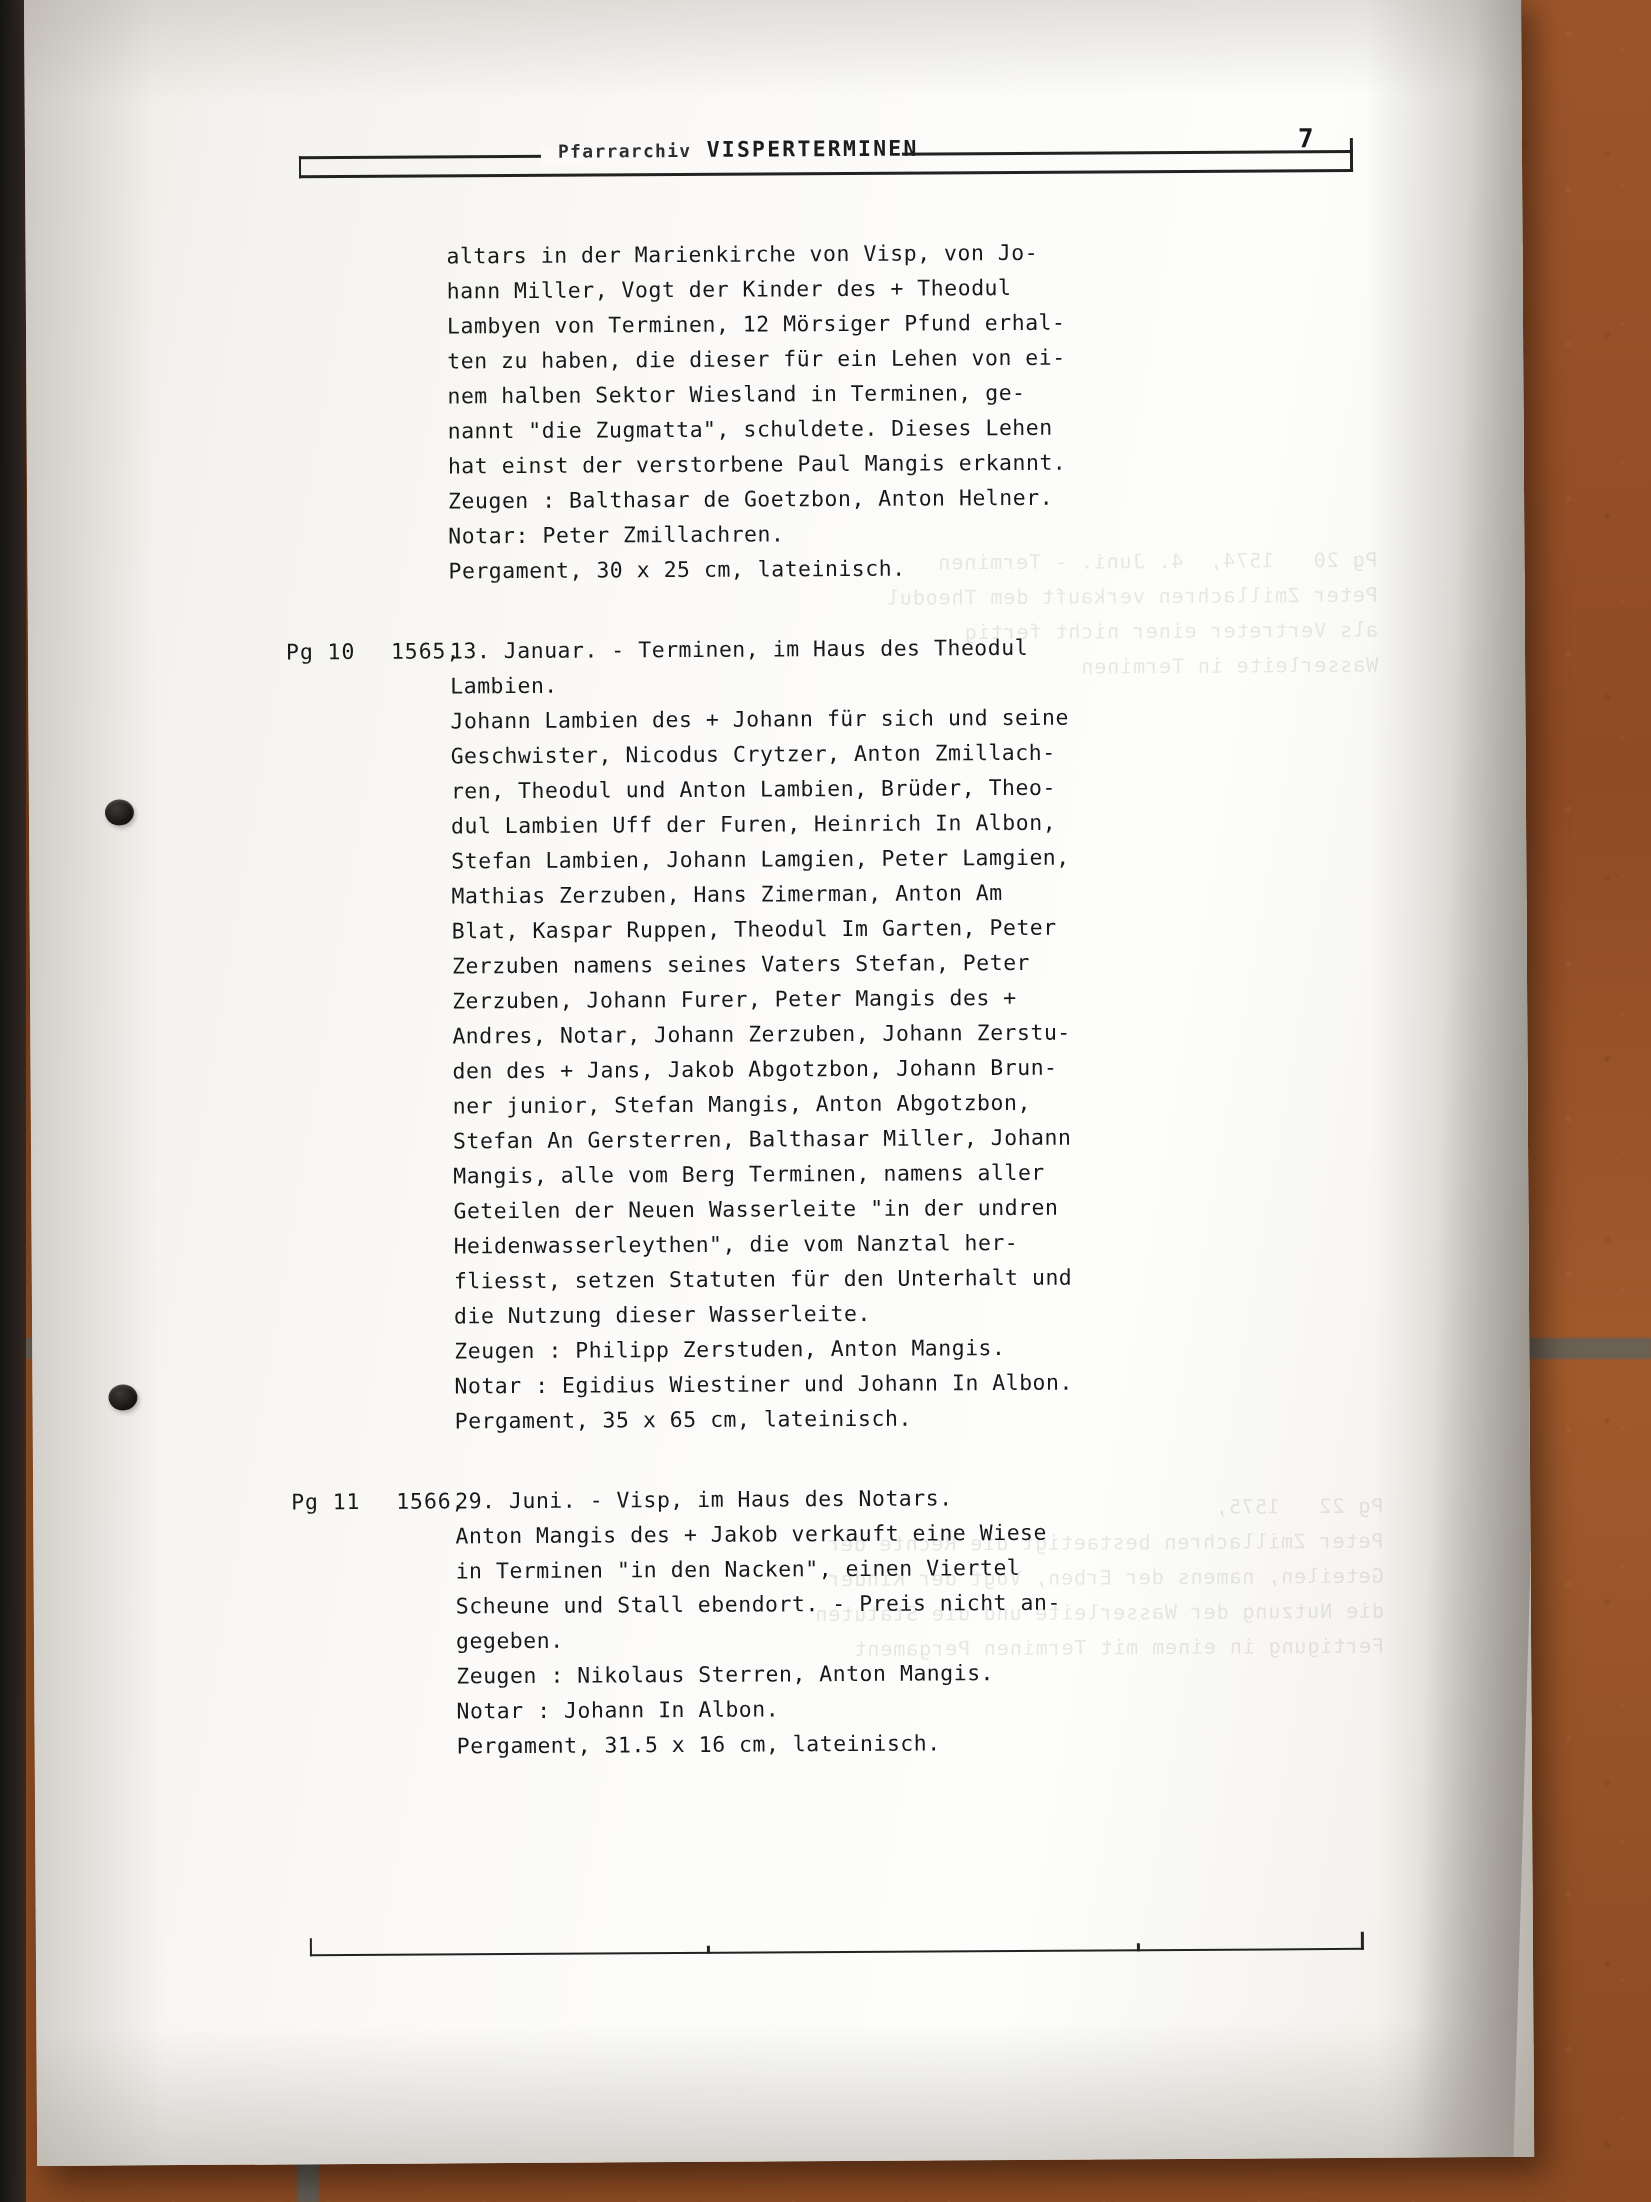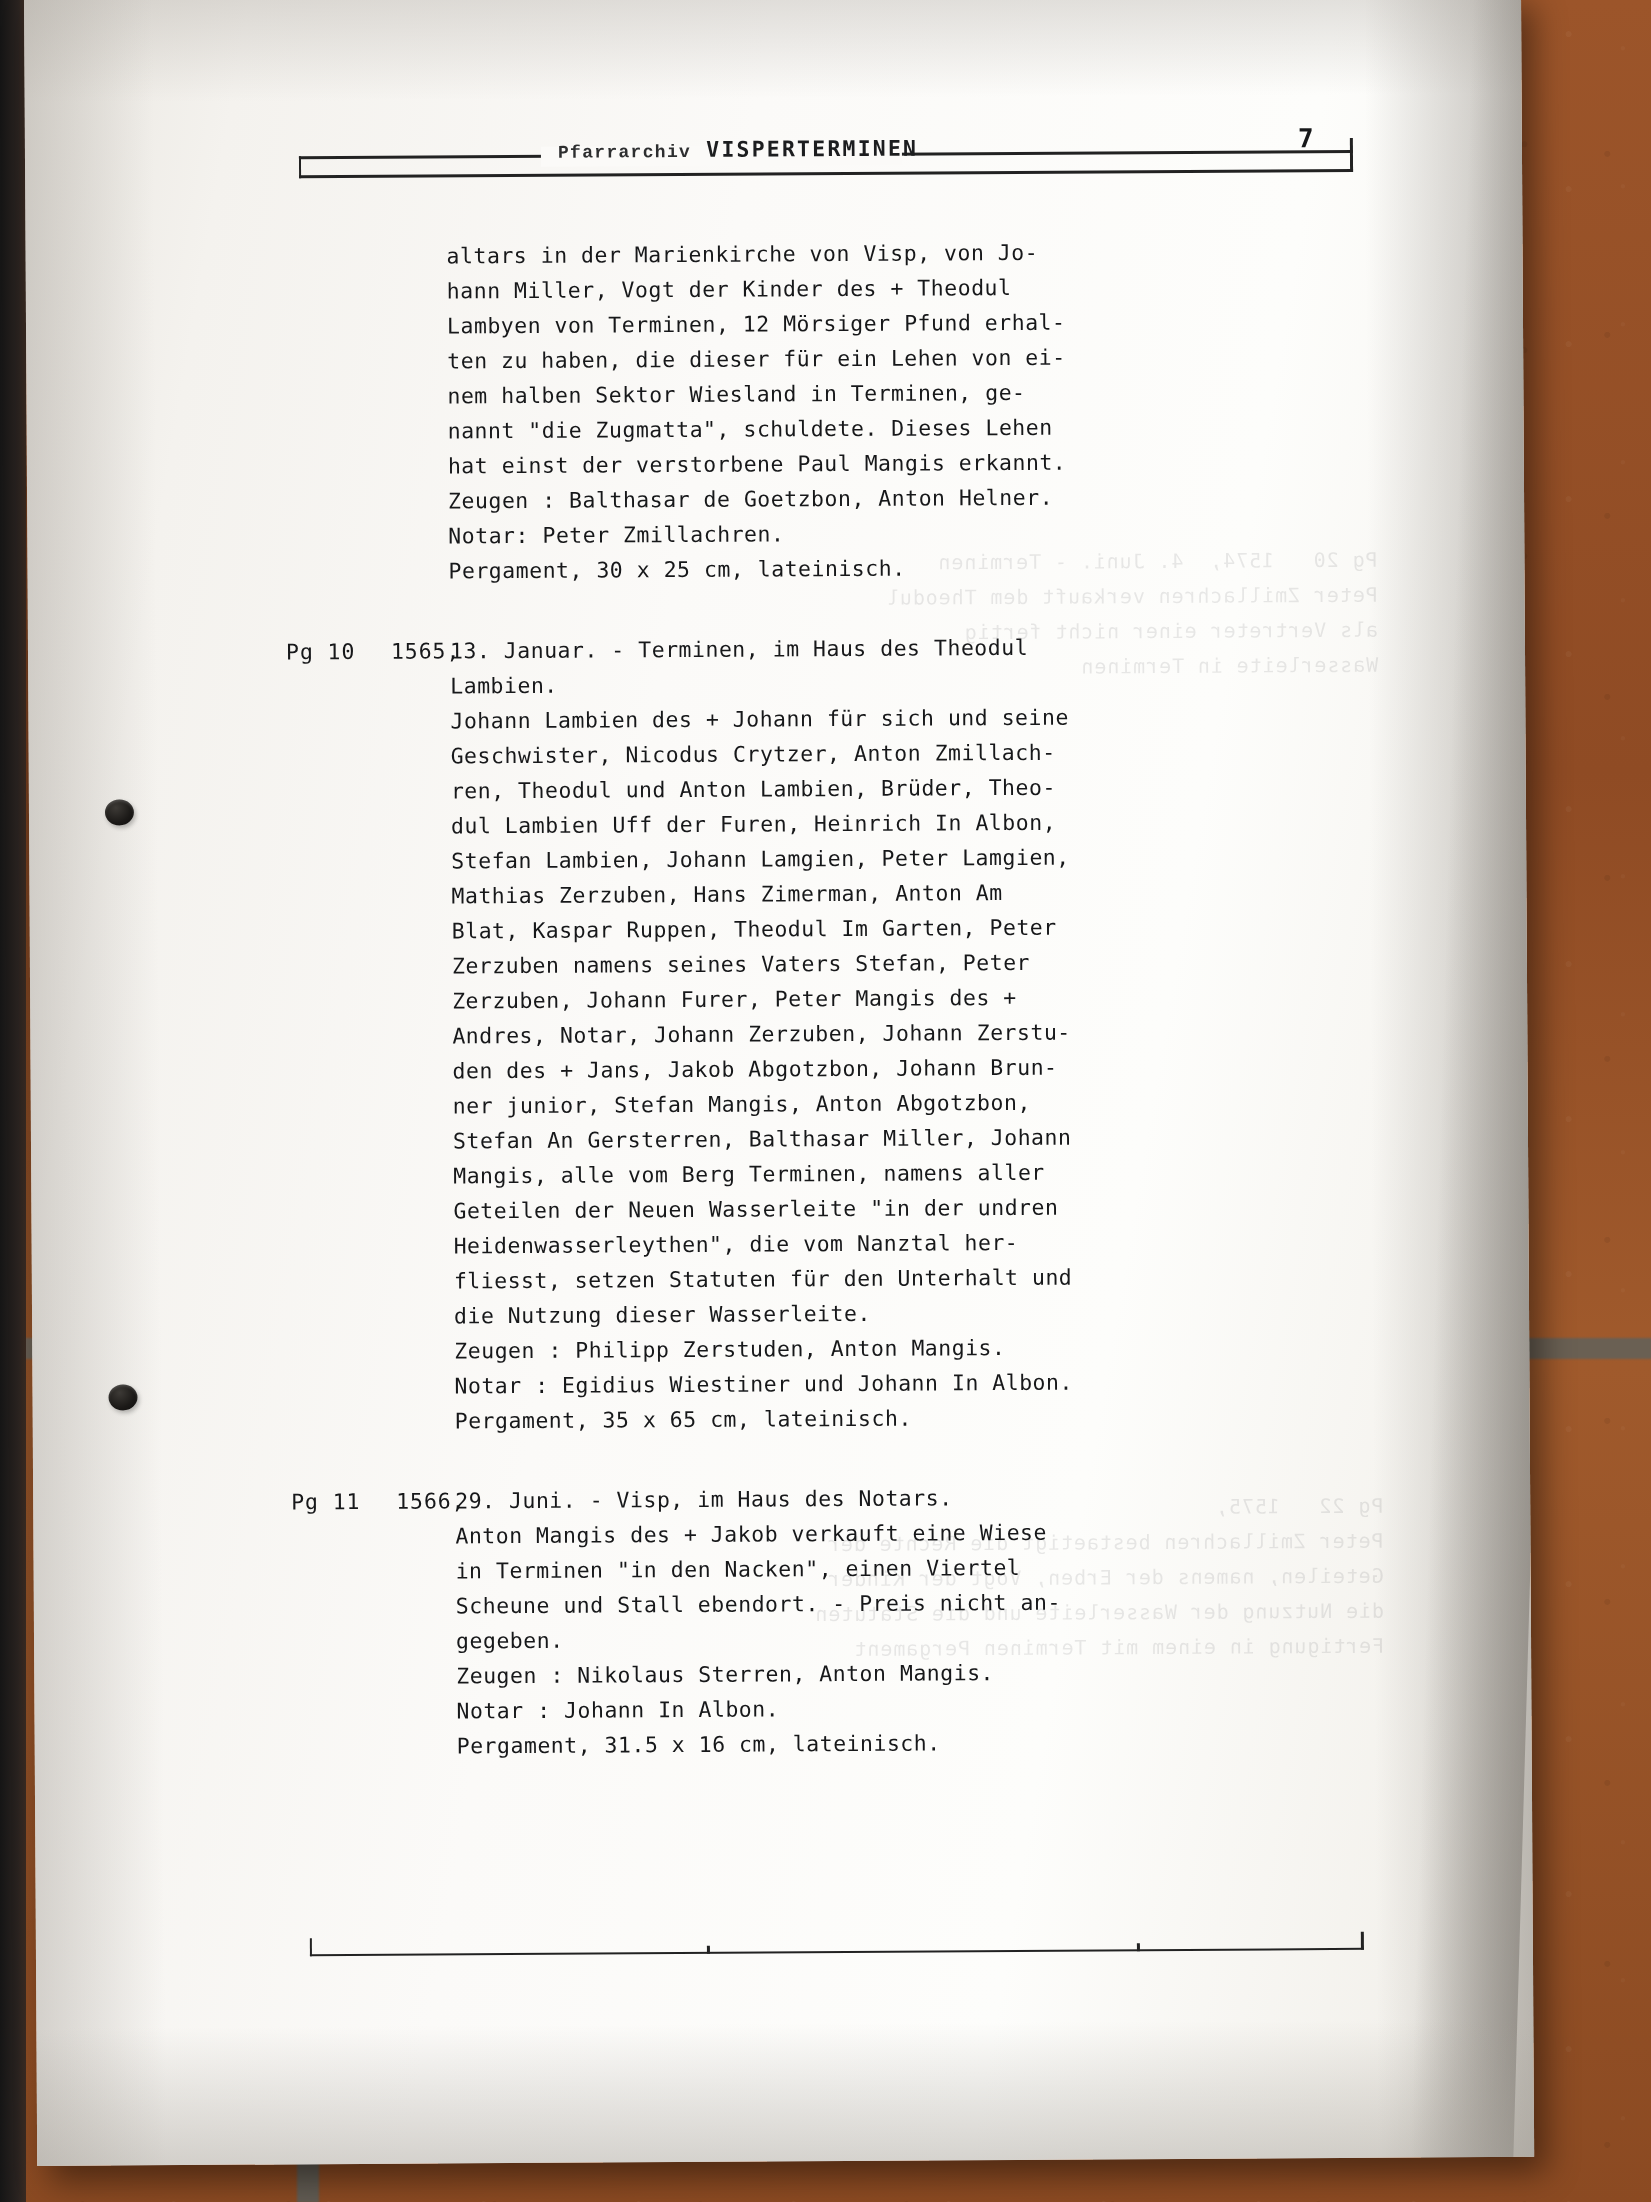--- a/index.html
+++ b/index.html
@@ -136,21 +136,20 @@
     font-size: 21.5px;
     letter-spacing: 2.2px;
     font-weight: 700;
     white-space: nowrap;
     color: #1c1d1f;
   }
   .header-title .small {
     font-size: 18px;
     letter-spacing: 1.3px;
     opacity: .92;
-    font-family: Liberation Mono, monospace;
   }
   .rule-line-a {
     position: absolute;
     left: 15.5px;
     top: 29px;
     width: 1054px;
     height: 2.6px;
     background: #222;
   }
   .rule-line-b {

